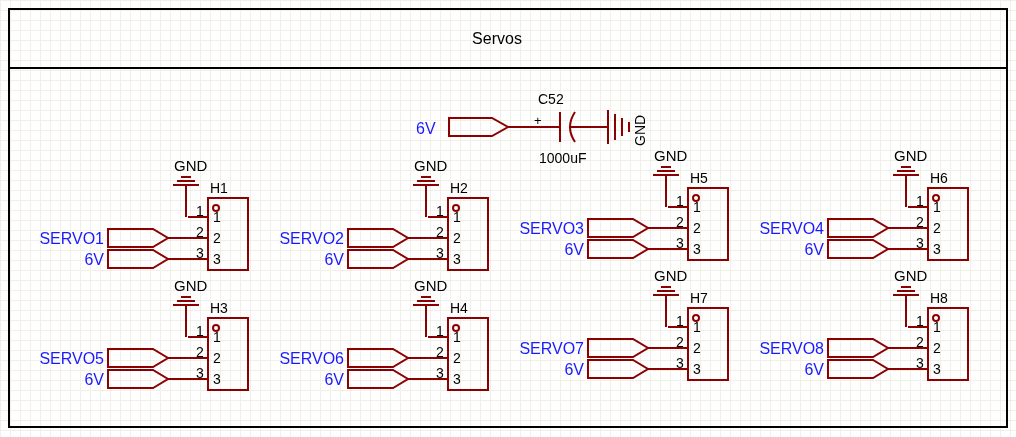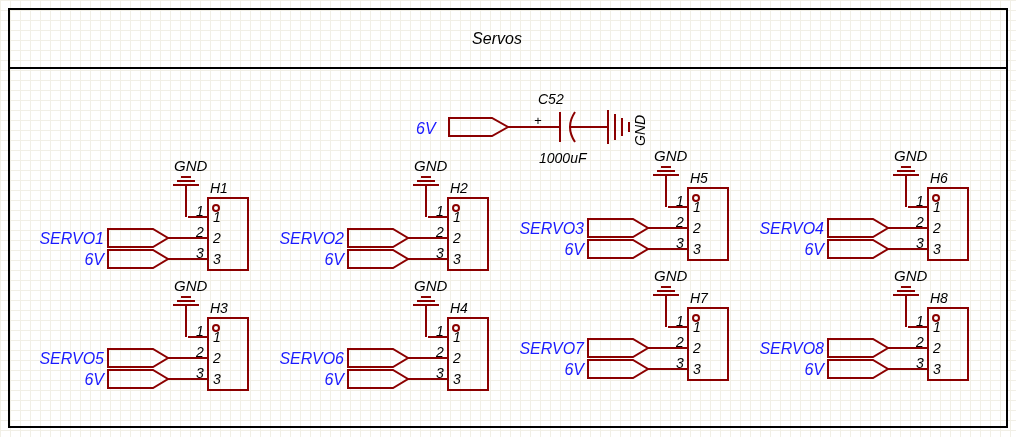--- a/index.html
+++ b/index.html
@@ -1,17 +1,17 @@
 <!DOCTYPE html>
 <html><head>
 <meta charset="utf-8">
 <style>
   html, body { margin: 0; padding: 0; background: #ffffff; }
   body { width: 1016px; height: 437px; overflow: hidden; position: relative; }
-  #sheet { position: absolute; left: 0; top: 0; width: 1016px; height: 437px; font-style: italic; }
+  #sheet { position: absolute; left: 0; top: 0; width: 1016px; height: 437px; }
   .grid { position: absolute; left: 0; top: 0; width: 1016px; height: 437px;
     background-image:
       linear-gradient(to right, #f1efe6 1px, transparent 1px),
       linear-gradient(to bottom, #f1efe6 1px, transparent 1px);
     background-size: 10px 10px; }
   svg { position: absolute; left: 0; top: 0; }
   .wire { stroke: #8b0000; stroke-width: 2; fill: none; }
   .sym { stroke: #8b0000; stroke-width: 2; fill: none; }
   .blue { fill: #1a1aff; font-family: "Liberation Sans", sans-serif; font-size: 16px; }
   .blk { fill: #000000; font-family: "Liberation Sans", sans-serif; font-size: 14px; }

